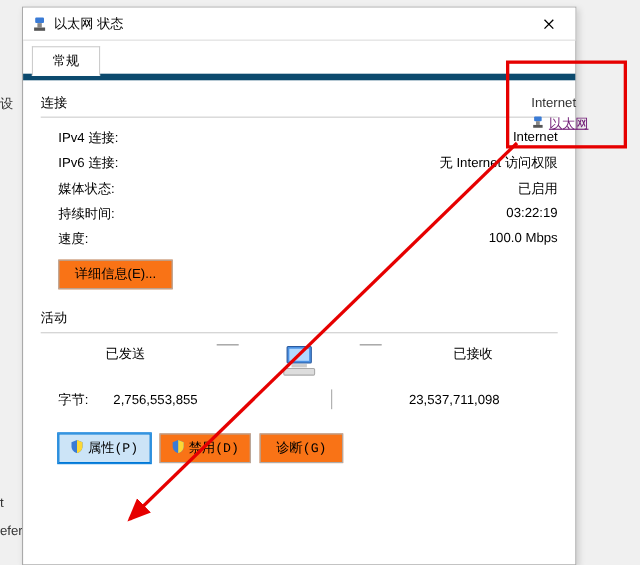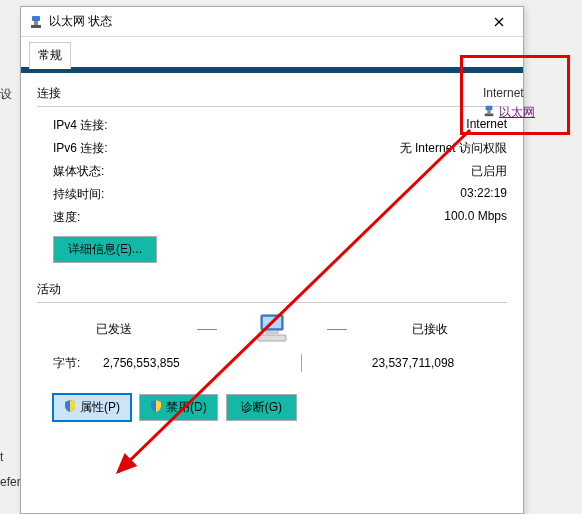--- a/index.html
+++ b/index.html
@@ -61,21 +61,21 @@
     }
 
     .tab-strip {
       margin-top: 4px;
       padding-left: 8px;
       height: 26px;
       position: relative;
     }
     .tab {
       display: inline-block;
-      padding: 4px 8px;
+      padding: 4px 18px;
       border: 1px solid #ccc;
       border-bottom: 1px solid #fff;
       background: #fff;
       position: relative;
       top: 1px;
       font-size: 12px;
     }
     .tab-body {
       border-top: 6px solid #0c4a6e;
       padding: 12px 16px 0 16px;
@@ -98,31 +98,30 @@
       margin: 6px 0 6px 16px;
       font-size: 12px;
     }
     .row .label { color: #000; }
     .row .value { color: #000; }
 
     .btn {
       font-family: inherit;
       font-size: 12px;
       padding: 4px 14px;
-      background: #14b8a6;
+      background: #f97316;
       border: 1px solid #adadad;
       cursor: pointer;
     }
     .details-btn-wrap {
       margin: 10px 0 18px 16px;
     }
 
     .activity-header {
       display: flex;
-      align-items: center;
       justify-content: space-around;
       margin: 4px 16px 6px 16px;
       font-size: 12px;
       position: relative;
     }
     .act-sent { width: 90px; text-align: center; }
     .act-div {
       width: 20px;
       border-top: 1px solid #888;
       margin: 0 6px;
@@ -138,20 +137,21 @@
     }
     .bytes-row .lbl { width: 50px; }
     .bytes-row .bsent { flex:1; text-align: left; }
     .bytes-row .bdiv { width: 8px; border-left:1px solid #aaa; height:18px; margin: 0 10px; }
     .bytes-row .brecv { flex:1; text-align: center; }
 
     .button-row {
       padding: 8px 16px 12px 16px;
       display: flex;
       gap: 8px;
+      font-family: Liberation Mono, monospace;
     }
     .btn-shield {
       display: inline-flex;
       align-items: center;
       gap: 4px;
       padding: 4px 10px;
     }
     .btn-focus {
       outline: 1px solid #0078d7;
       border-color: #0078d7;

